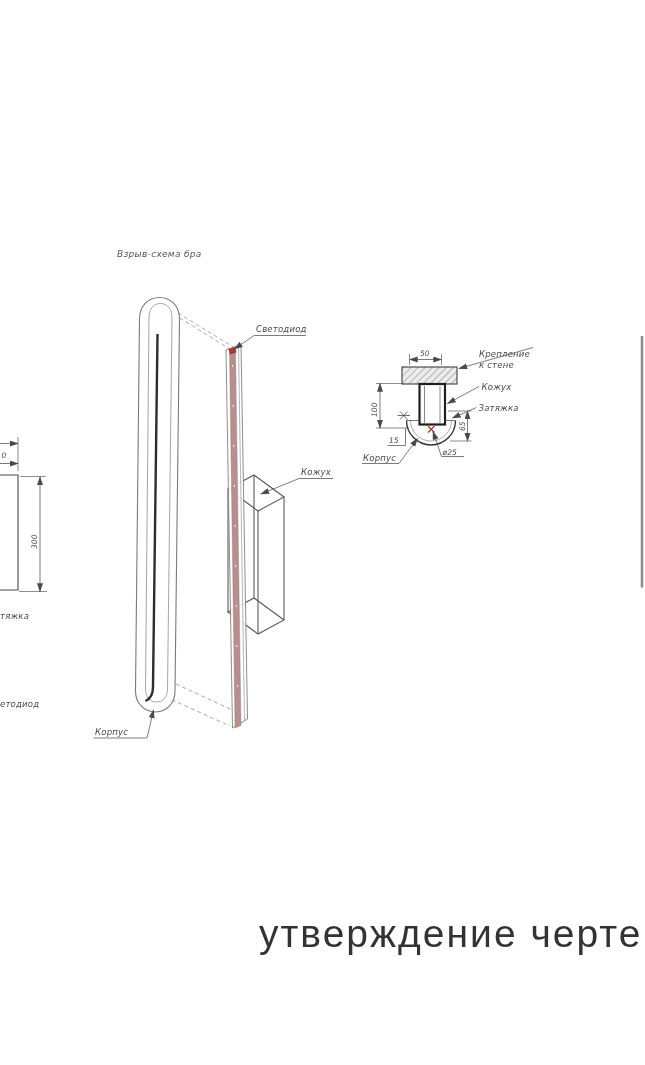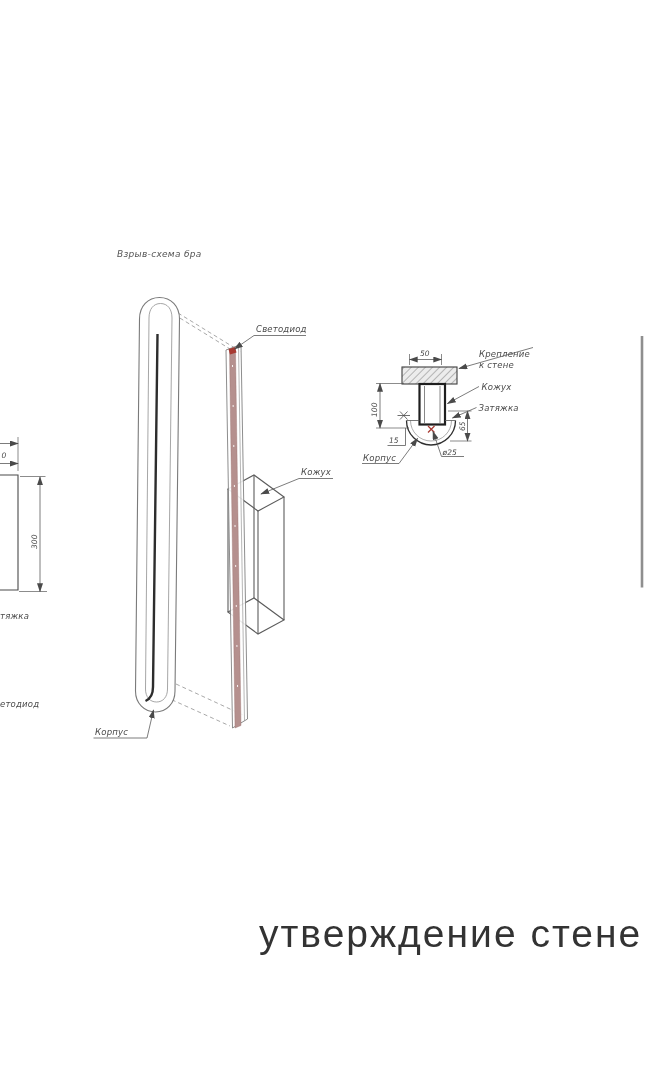--- a/index.html
+++ b/index.html
@@ -176,14 +176,14 @@
       </g>
       <text class="dim" transform="translate(37,549) rotate(-90)">300</text>
 
       <text class="lbl" x="0" y="618.5">тяжка</text>
       <text class="lbl" x="0" y="706.5">етодиод</text>
     </g>
 
     <line x1="642" y1="336" x2="642" y2="587.5" stroke="#8f8f8f" stroke-width="2.6"></line>
   </svg>
 
-  <div class="caption">утверждение стене</div>
+  <div class="caption">утверждение черте</div>
 </div>
 
 </body></html>

